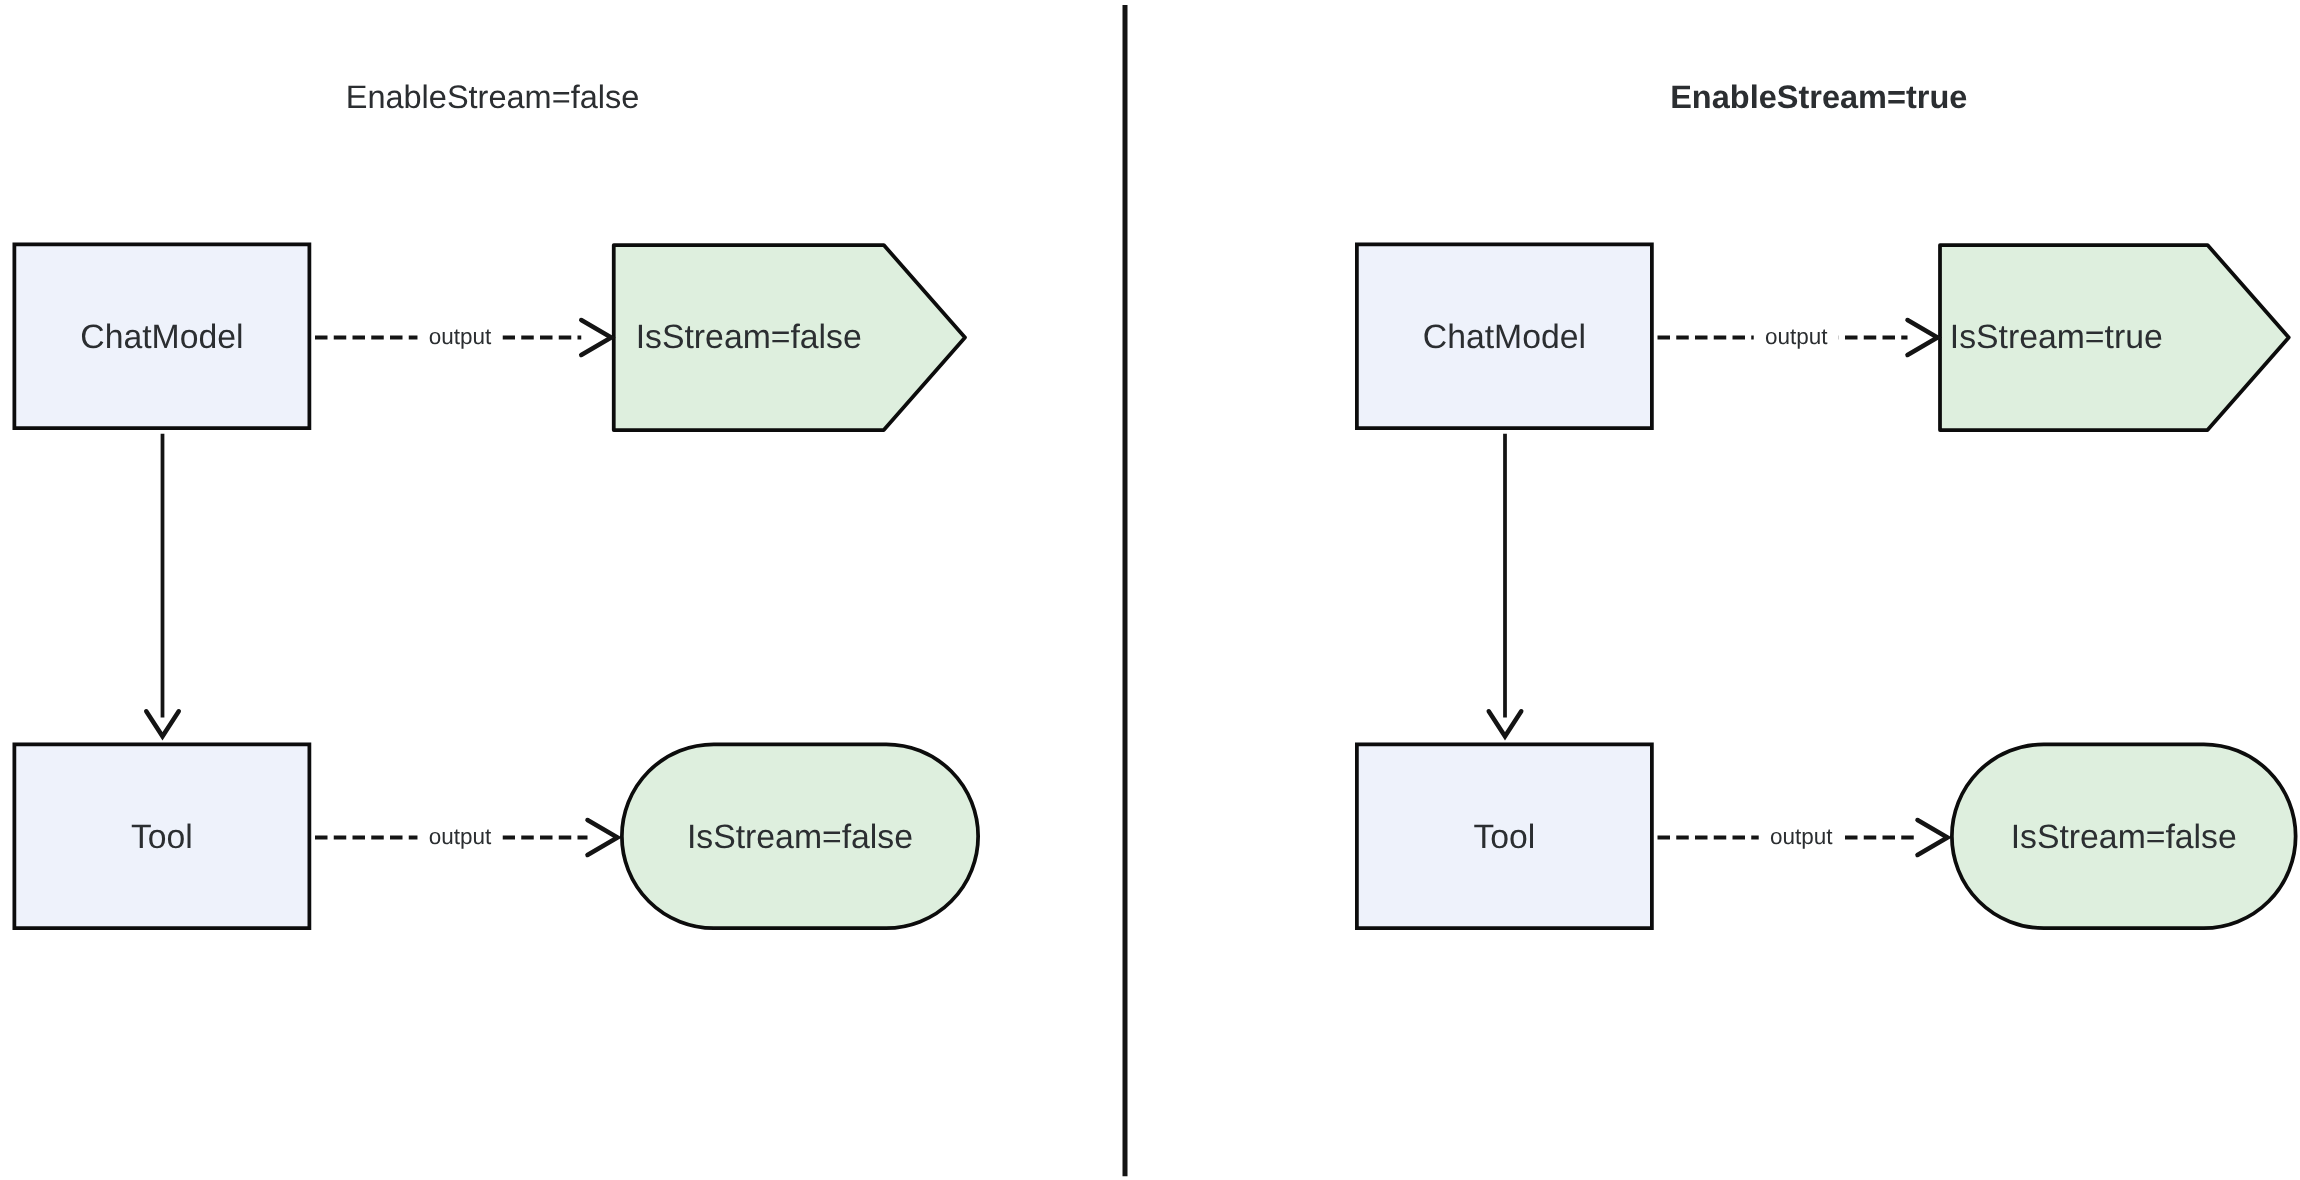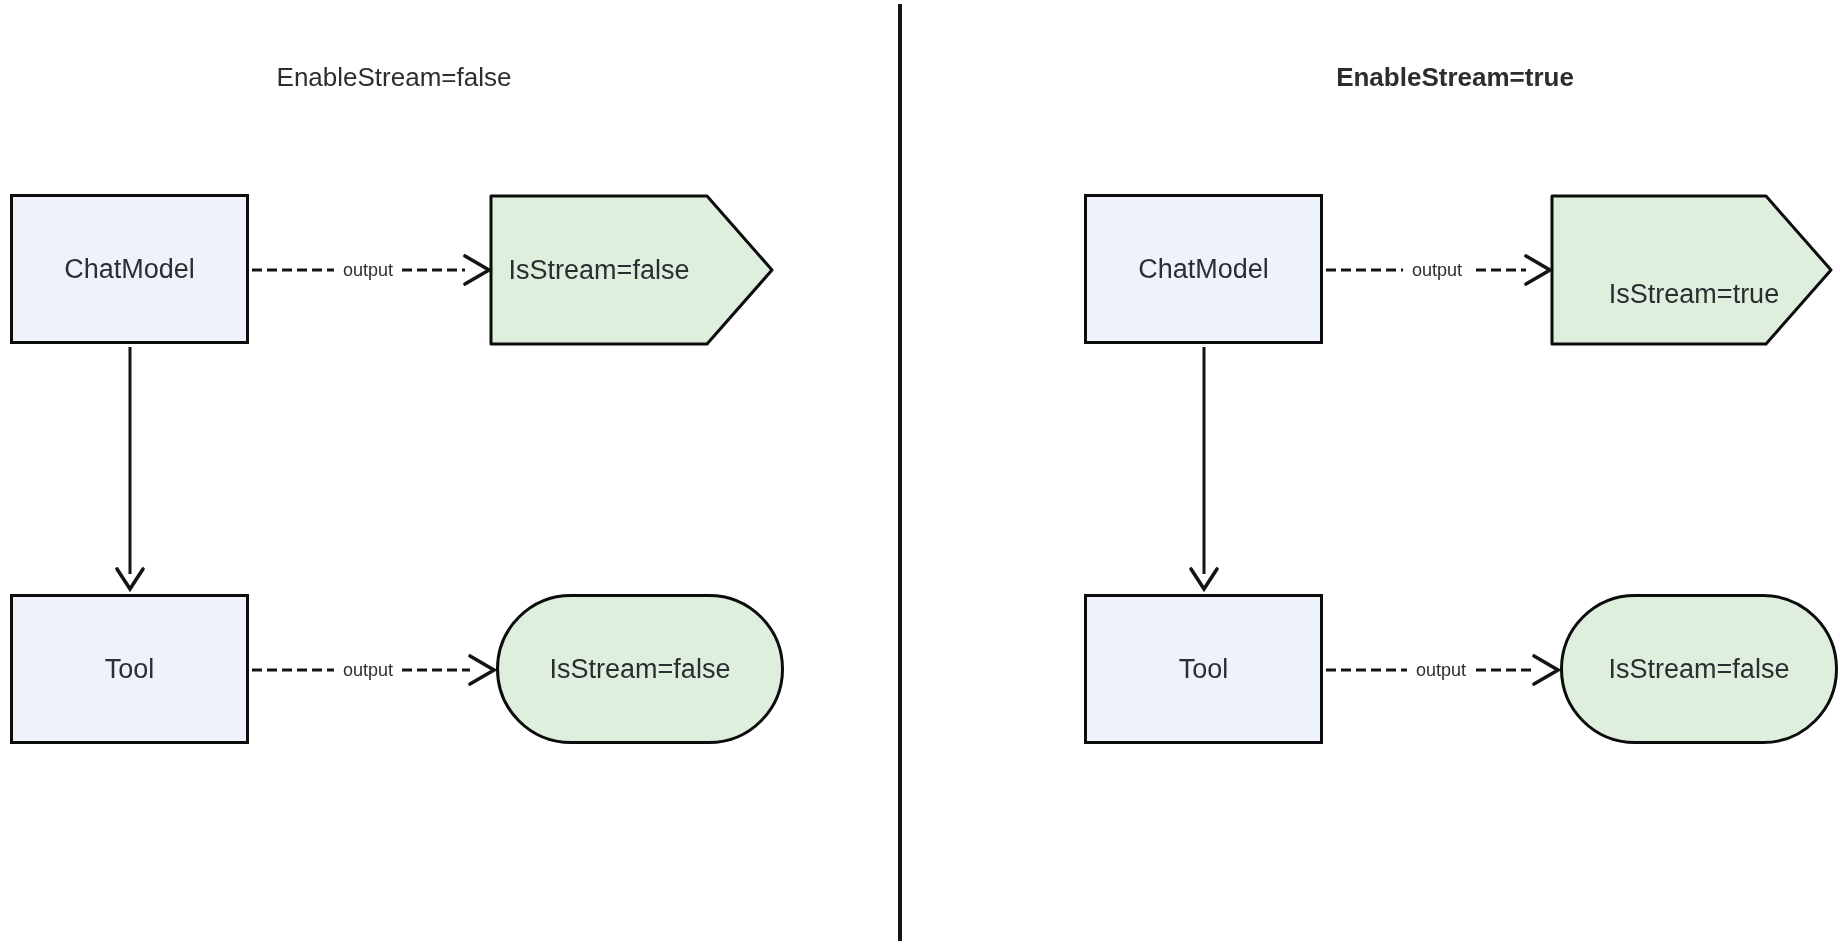--- a/index.html
+++ b/index.html
@@ -102,21 +102,21 @@
 
   <div class="panel">
     <div class="panel-title" style="left:1455px;top:62px;font-weight:bold;">EnableStream=true</div>
 
     <div class="node rect-node" style="left:1084px;top:194px;width:239px;height:150px;">
       <span>ChatModel</span>
     </div>
 
     <div class="edge-label" style="left:1437px;top:270px;">output</div>
 
-    <div class="shape-label" style="left:1694px;top:270px;margin-top:24px;">IsStream=true</div>
+    <div class="shape-label" style="left:1645px;top:270px;">IsStream=true</div>
 
     <div class="node rect-node" style="left:1084px;top:594px;width:239px;height:150px;">
       <span>Tool</span>
     </div>
 
     <div class="edge-label" style="left:1441px;top:670px;">output</div>
 
     <div class="node stadium-node" style="left:1560px;top:594px;width:278px;height:150px;">
       <span>IsStream=false</span>
     </div>

